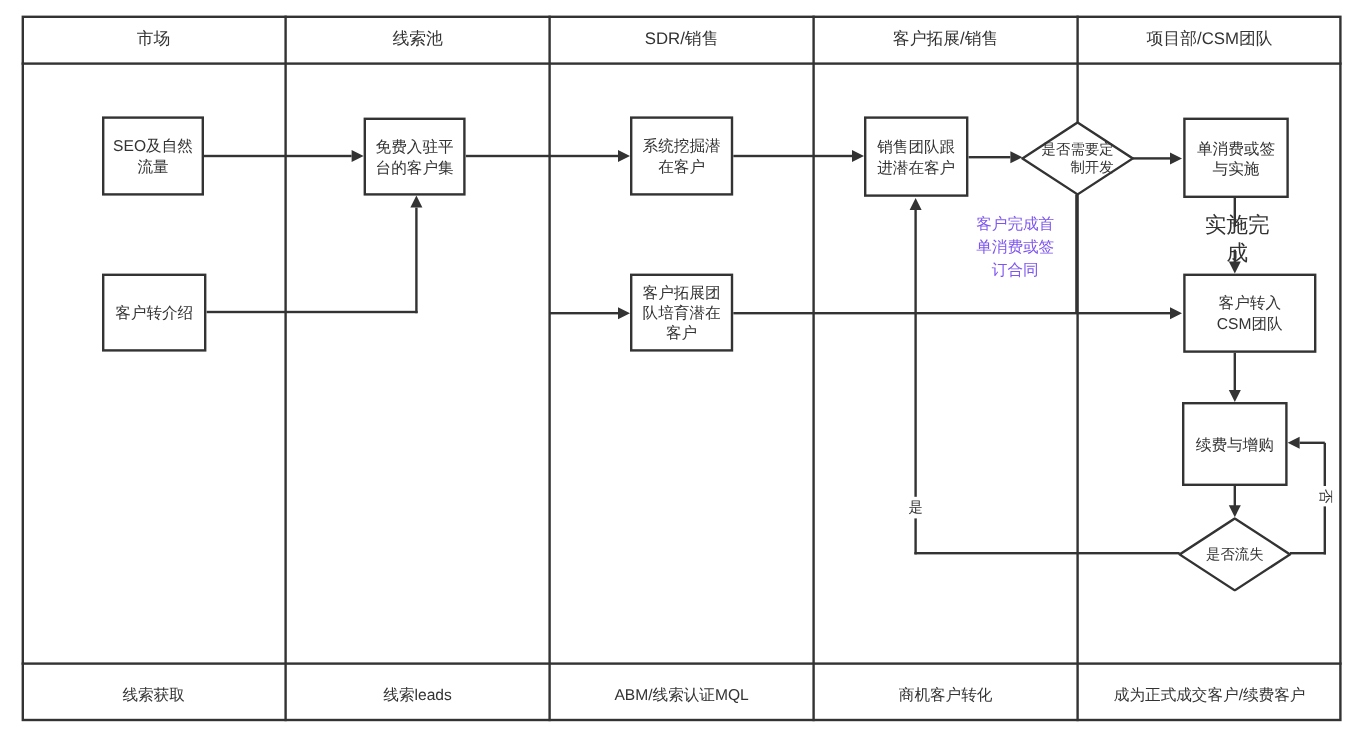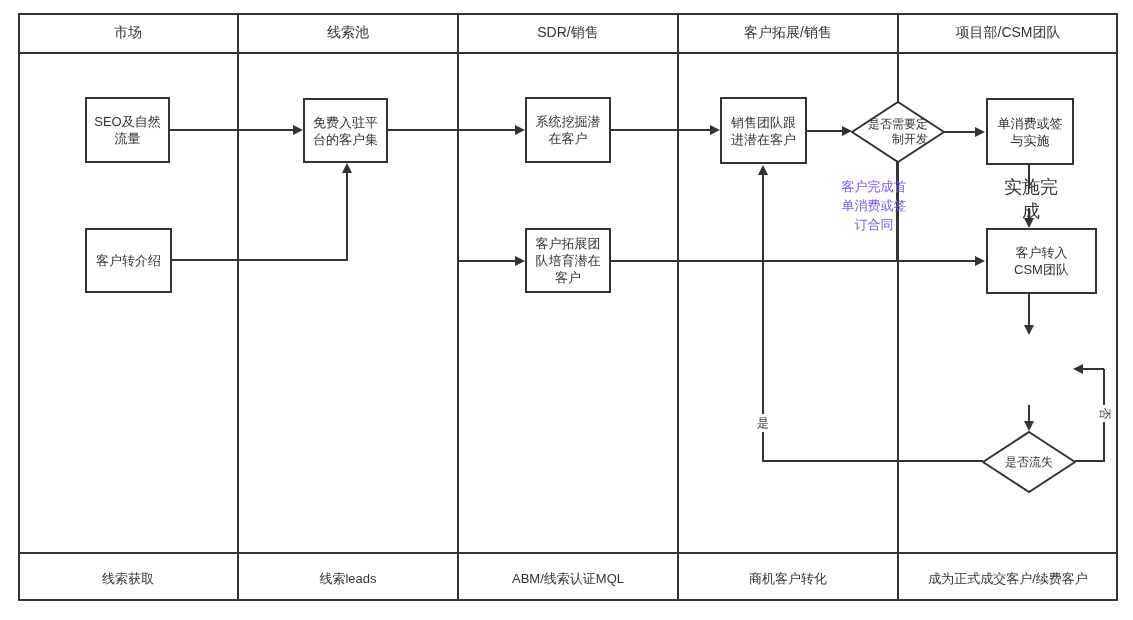--- a/index.html
+++ b/index.html
@@ -36,21 +36,21 @@
     font-size:13px;line-height:17px;white-space:pre-line;z-index:5;}
   .diamond{position:absolute;z-index:5;}
   .diamond-label{position:absolute;display:flex;align-items:center;justify-content:center;
     text-align:right;font-size:12px;line-height:15px;white-space:pre-line;z-index:6;}
   
   .edge-label{position:absolute;background:var(--bg);font-size:12px;z-index:5;
     display:flex;align-items:center;justify-content:center;text-align:center;}
   .edge-label.impl{font-size:18px;padding:1px 2px;}
   .edge-label.rot span{display:inline-block;transform:rotate(90deg);}
   .annotation{position:absolute;color:var(--purple);font-size:13px;line-height:19px;
-    text-align:center;white-space:pre-line;z-index:4;margin-left:28px;}
+    text-align:center;white-space:pre-line;z-index:4;}
 </style>
 </head>
 <body>
 
 <div class="canvas">
 
   <div class="tbl-outer"></div>
   <div class="v-border" style="left:237px"></div>
   <div class="v-border" style="left:457px"></div>
   <div class="v-border" style="left:677px"></div>
@@ -112,20 +112,21 @@
 在客户</div>
   <div class="node" style="left:525px;top:228px;width:86px;height:65px">客户拓展团
 队培育潜在
 客户</div>
   <div class="node" style="left:720px;top:97px;width:87px;height:67px">销售团队跟
 进潜在客户</div>
   <div class="node" style="left:986px;top:98px;width:88px;height:67px">单消费或签
 与实施</div>
   <div class="node" style="left:986px;top:228px;width:111px;height:66px">客户转入
 CSM团队</div>
+  <div class="node" style="left:985px;top:335px;width:88px;height:70px">续费与增购</div>
 
   <svg class="diamond" style="left:851px;top:101px" width="94" height="62" viewBox="0 0 94 62">
     <polygon points="47,1 93,31 47,61 1,31" fill="#ffffff" stroke="#333333" stroke-width="2"></polygon>
   </svg>
   <div class="diamond-label" style="left:850px;top:101px;width:96px;height:62px">是否需要定
 制开发</div>
 
   <svg class="diamond" style="left:982px;top:431px" width="94" height="62" viewBox="0 0 94 62">
     <polygon points="47,1 93,31 47,61 1,31" fill="#ffffff" stroke="#333333" stroke-width="2"></polygon>
   </svg>

